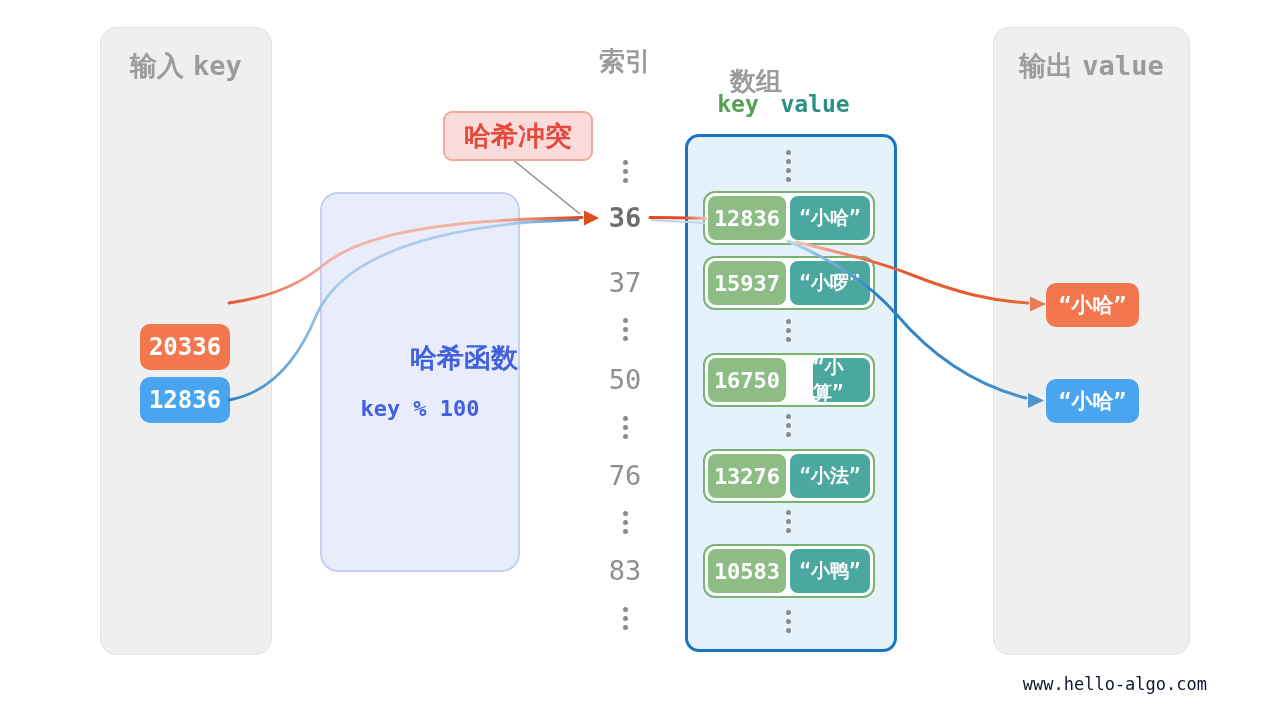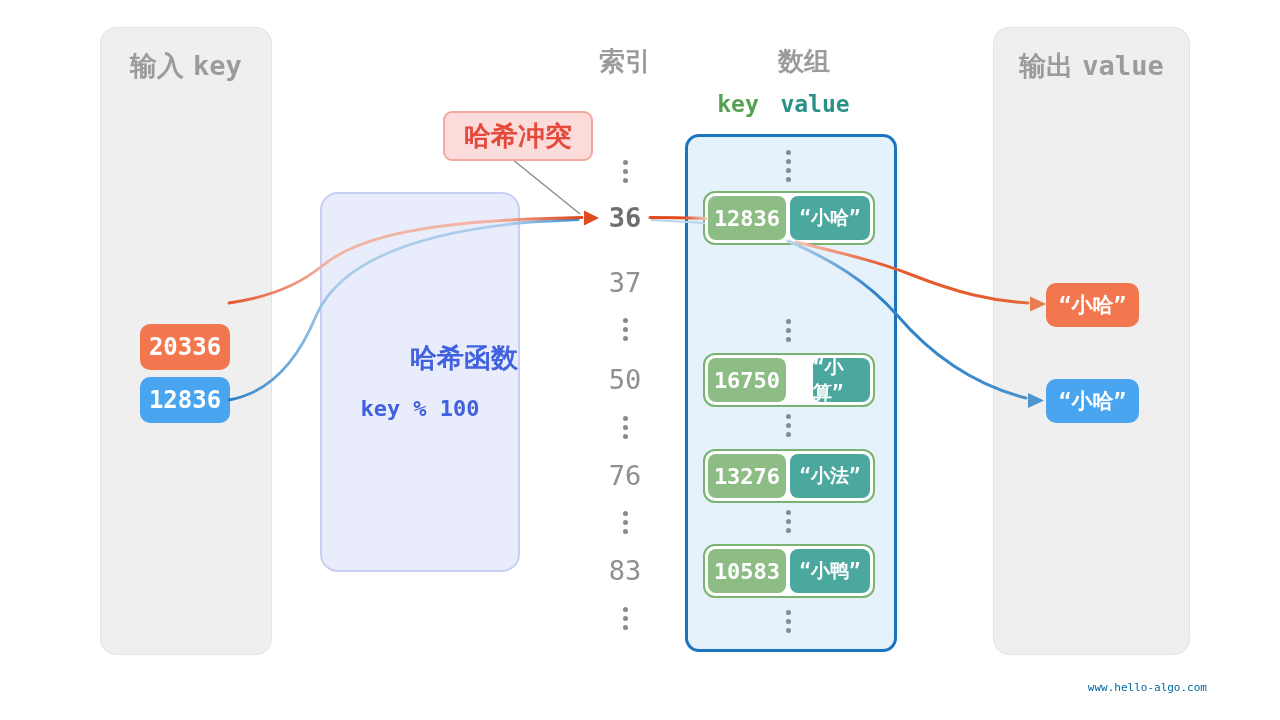--- a/index.html
+++ b/index.html
@@ -36,21 +36,21 @@
   
   .collision{position:absolute;left:443px;top:111px;width:150px;height:50px;box-sizing:border-box;
              background:#fbdcda;border:2px solid #f3a8a0;border-radius:9px;display:flex;
              align-items:center;justify-content:center;font-size:27px;font-weight:bold;
              color:#e5493c;z-index:8;}
 
   
   .col-header{position:absolute;top:44px;font-size:26px;font-weight:bold;color:#9b9b9b;
               text-align:center;z-index:2;}
   .hdr-index{left:585px;width:80px;}
-  .hdr-array{left:744px;width:120px;}
+  .hdr-array{left:696px;width:120px;margin-top:20px;}
   .kv-hdr{position:absolute;top:91px;font-size:23px;font-weight:bold;text-align:center;z-index:2;
           font-family:"DejaVu Sans Mono","Liberation Mono",monospace;}
   .kv-key{left:703px;width:70px;color:#56a051;}
   .kv-value{left:770px;width:90px;color:#2a9186;}
 
   
   .idx{position:absolute;left:575px;width:100px;text-align:center;font-size:27px;color:#8f8f8f;
        font-family:"DejaVu Sans Mono","Liberation Mono",monospace;z-index:2;}
   .idx.current{color:#6e6e6e;font-weight:bold;text-align:center;}
 
@@ -68,21 +68,21 @@
         border:2px solid #79b271;border-radius:12px;display:flex;gap:4px;padding:3px;z-index:2;}
   .pkey{flex:0 0 78px;background:#8dbd84;border-radius:8px;color:#fff;font-weight:bold;font-size:22px;
         display:flex;align-items:center;justify-content:center;
         font-family:"DejaVu Sans Mono","Liberation Mono",monospace;}
   .pval{flex:1;background:#4aa89f;border-radius:8px;color:#fff;font-weight:bold;font-size:19px;
         display:flex;align-items:center;justify-content:center;
         font-family:"DejaVu Sans Mono","Liberation Sans",sans-serif;}
 
   .overlay{position:absolute;left:0;top:0;width:1280px;height:720px;z-index:5;pointer-events:none;}
 
-  .watermark{position:absolute;right:73px;bottom:26px;font-size:11px;color:#0369a1;
+  .watermark{position:absolute;right:73px;bottom:26px;font-size:17px;color:#0f172a;
              font-family:"DejaVu Sans Mono","Liberation Mono",monospace;z-index:2;}
 </style>
 </head>
 <body>
 
 <div class="canvas">
 
   <div class="panel panel-left">
     <div class="panel-title">
       <span>输入</span><span class="mono">key</span>
@@ -138,20 +138,24 @@
   <div class="dots" style="left:783px;top:150px;">
       <i></i>
       <i></i>
       <i></i>
       <i></i>
     </div>
 
   <div class="pair" style="top:191px;">
     <div class="pkey">12836</div>
     <div class="pval">“小哈”</div>
+  </div>
+  <div class="pair" style="top:256px;">
+    <div class="pkey">15937</div>
+    <div class="pval">“小啰”</div>
   </div>
   <div class="dots" style="left:783px;top:319px;">
       <i></i>
       <i></i>
       <i></i>
     </div>
   <div class="pair" style="top:353px;gap:27px;">
     <div class="pkey">16750</div>
     <div class="pval">“小算”</div>
   </div>

